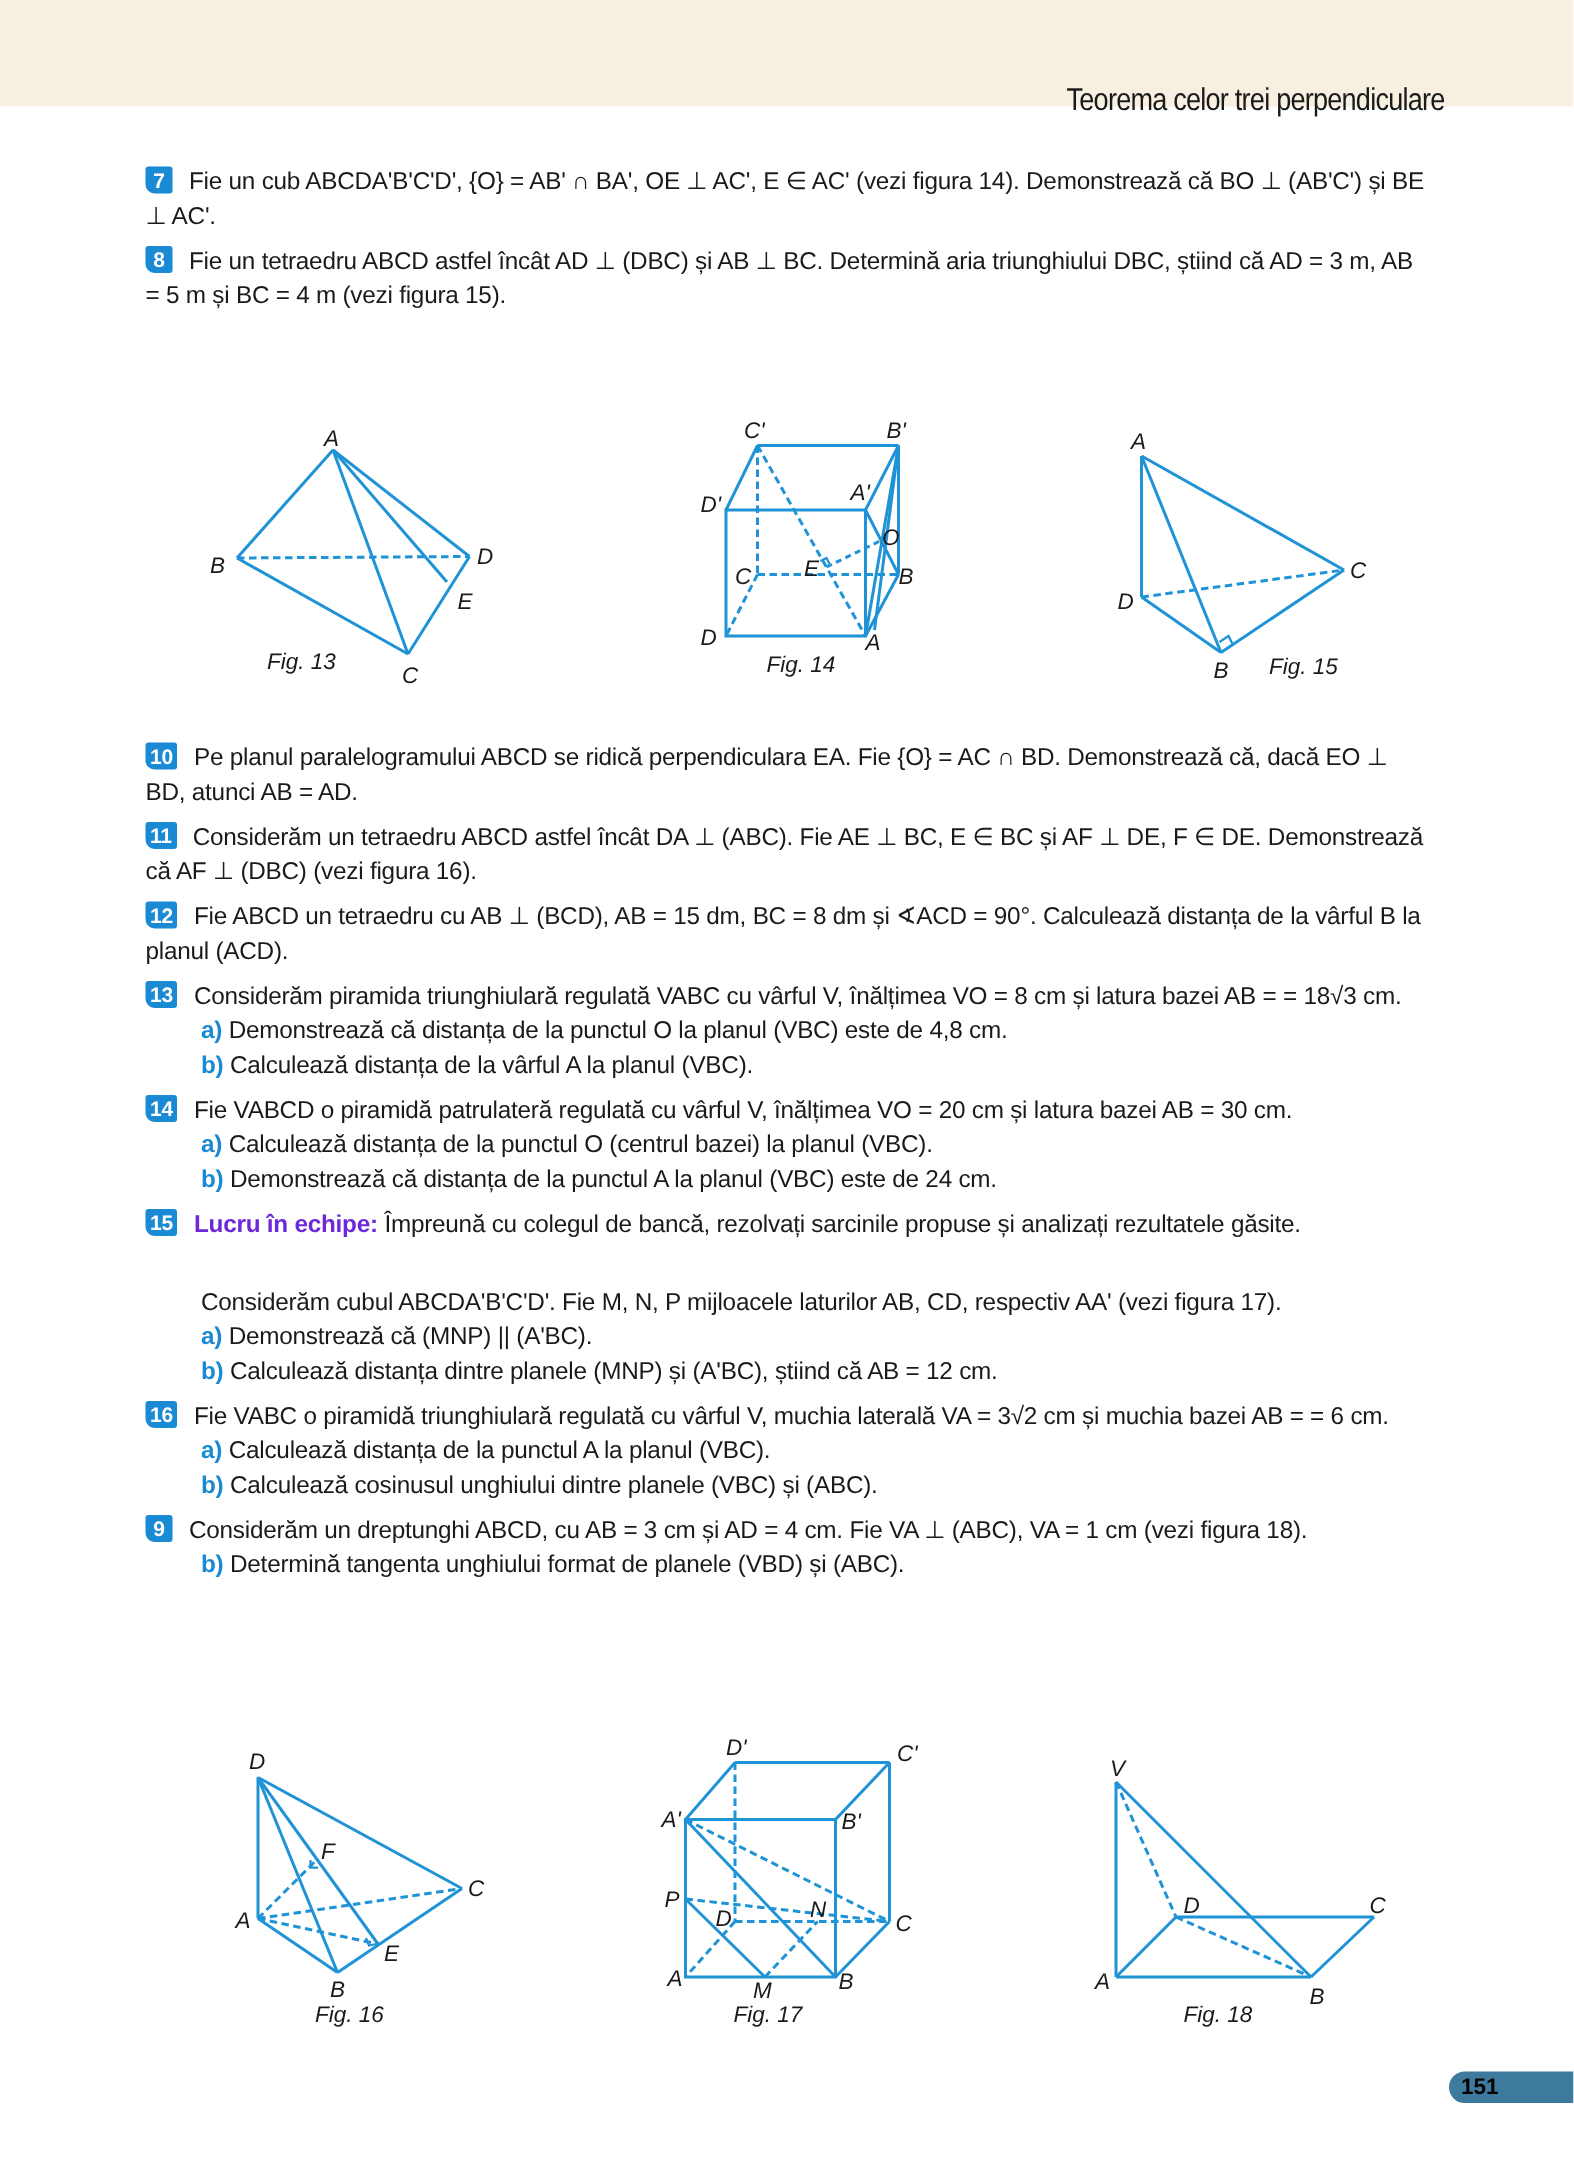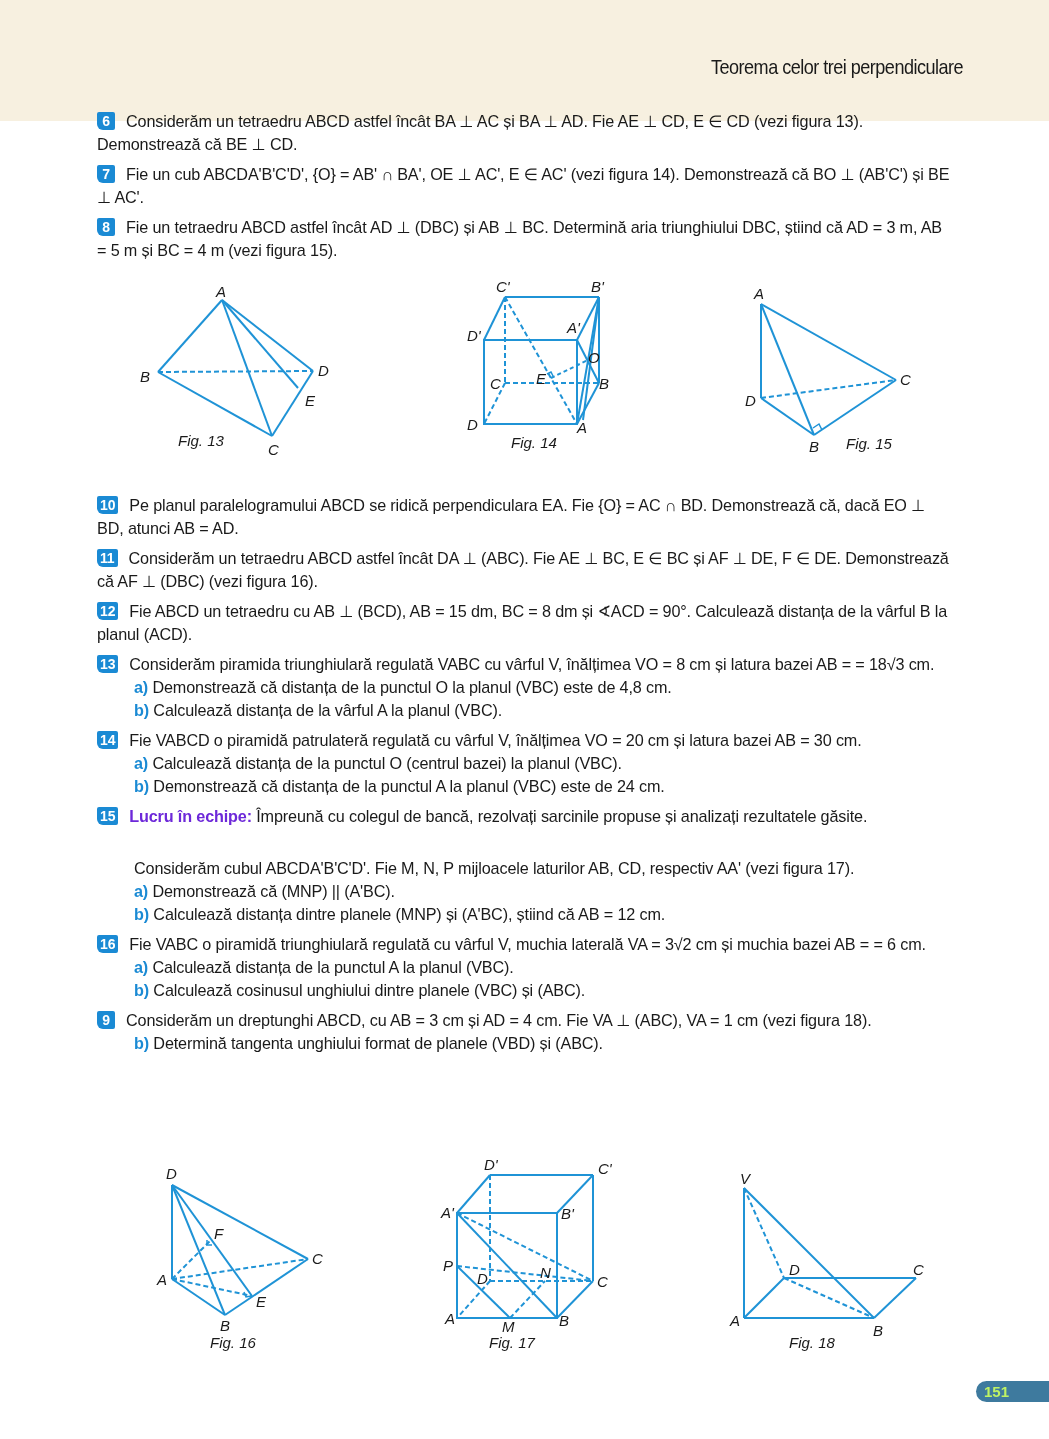--- a/index.html
+++ b/index.html
@@ -1,44 +1,43 @@
 <!DOCTYPE html>
 <html><head>
 <meta charset="utf-8">
 <style>
   html, body { margin:0; padding:0; }
   body { width:1049px; height:1439px; background:#ffffff; position:relative; overflow:hidden;
          font-family:"Liberation Sans", sans-serif; color:#1a1a1a; }
-  .header { position:absolute; left:0; top:0; width:1049px; height:121px; background:#f7f0e0; }
+  .header { position:absolute; left:0; top:0; width:1049px; height:71px; background:#f7f0e0; }
   .header-title { position:absolute; right:86px; top:55px; font-size:21px; letter-spacing:-0.6px;
                   transform:scaleX(0.86); transform-origin:right center; color:#1a1a1a; }
   .content { position:absolute; left:97px; top:110px; width:858px; }
   .ex { font-size:16.2px; line-height:23px; margin:0 0 7px 0; letter-spacing:-0.15px; }
   .num { display:inline-block; background:#1a8ad4; color:#fff; font-weight:bold; font-size:14px;
          line-height:18px; height:18px; padding:0 3px; min-width:12px; text-align:center;
          border-radius:2px 2px 2px 6px; margin-right:11px; vertical-align:1px; }
   .sub { padding-left:37px; }
   .lbl { color:#1a8ad4; font-weight:bold; }
   .team { color:#6d28d9; font-weight:bold; }
   .indent { padding-left:37px;margin-top:29px; }
   .fig-row { position:absolute; left:0; width:1049px; }
   svg text { font-family:"Liberation Sans", sans-serif; font-style:italic; font-size:15px; fill:#1a1a1a; }
-  .pagenum { position:absolute; right:0; top:1381px; width:73px; height:21px; background:#3e7a9e;
-             border-radius:11px 0 0 11px; color:#bef264; font-weight:bold; font-size:15px; line-height:21px;
+  .pagenum { position:absolute; right:0; top:1381px; width:83px; height:21px; background:#3e7a9e;
+             border-radius:11px 0 0 11px; color:#000000; font-weight:bold; font-size:15px; line-height:21px;
              padding-left:8px; box-sizing:border-box; }
 </style>
 </head>
 <body>
 
 <div class="header">
   <div class="header-title">Teorema celor trei perpendiculare</div>
 </div>
 
 <div class="content" style="top:110px;">
-  <p class="ex"><span class="num">6</span><span>Considerăm un tetraedru ABCD astfel încât BA ⊥ AC și BA ⊥ AD. Fie AE ⊥ CD, E ∈ CD (vezi figura 13). Demonstrează că BE ⊥ CD.</span></p>
   <p class="ex"><span class="num">7</span><span>Fie un cub ABCDA'B'C'D', {O} = AB' ∩ BA', OE ⊥ AC', E ∈ AC' (vezi figura 14). Demonstrează că BO ⊥ (AB'C') și BE ⊥ AC'.</span></p>
   <p class="ex"><span class="num">8</span><span>Fie un tetraedru ABCD astfel încât AD ⊥ (DBC) și AB ⊥ BC. Determină aria triunghiului DBC, știind că AD = 3 m, AB = 5 m și BC = 4 m (vezi figura 15).</span></p>
 </div>
 
 <svg class="fig-row" style="top:270px;" width="1049" height="200" viewBox="0 270 1049 200">
   <g stroke="#1f93d6" stroke-width="2" fill="none">
     <line x1="222" y1="300" x2="158" y2="372"></line>
     <line x1="158" y1="372" x2="272" y2="436"></line>
     <line x1="222" y1="300" x2="272" y2="436"></line>
     <line x1="222" y1="300" x2="313" y2="371"></line>

